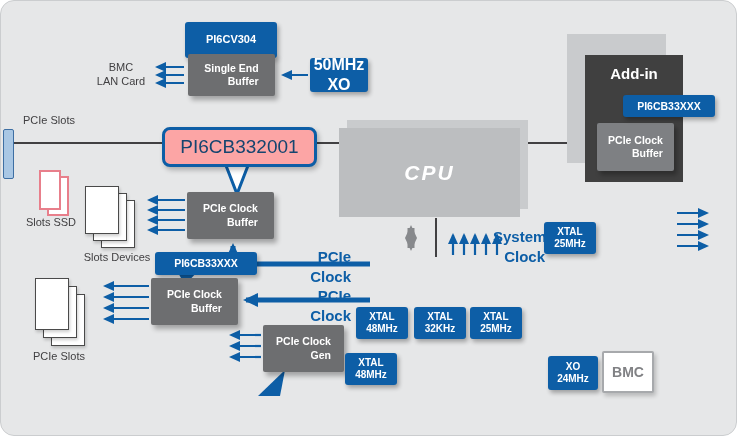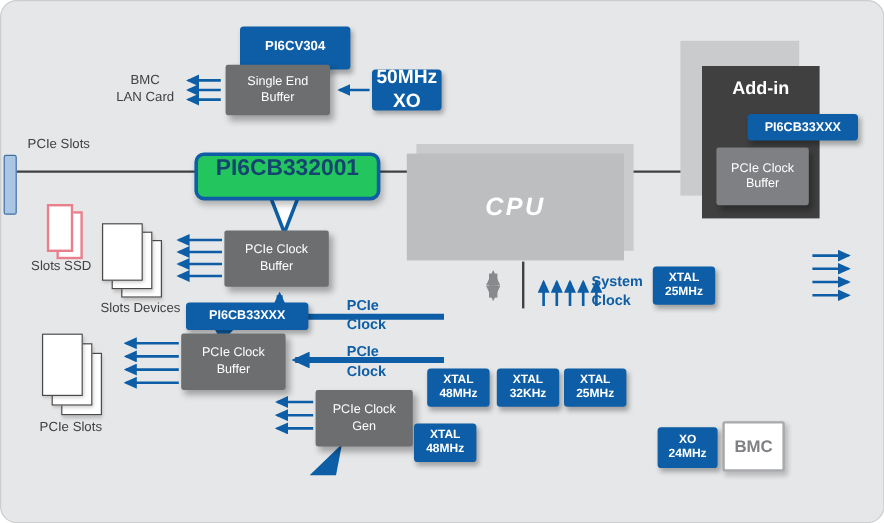--- a/index.html
+++ b/index.html
@@ -6,32 +6,32 @@
   html,body { background:#ffffff; font-family:"Liberation Sans", sans-serif; }
   .canvas { position:relative; width:737px; height:436px; background:#E6E7E8;
             border:1px solid #CBCDCF; border-radius:14px; overflow:hidden; }
   .abs { position:absolute; }
   svg.wires { position:absolute; left:0; top:0; width:737px; height:436px; }
   .ml { white-space:pre-line; }
 
   .blue-box { background:#0D5EA6; color:#fff; font-weight:bold; display:flex;
               align-items:center; justify-content:center; text-align:center;
               border-radius:3px; box-shadow:2px 3px 4px rgba(0,0,0,.30); line-height:1.22; }
-  .dark-box { background:#6D6E70; color:#fff; font-weight:normal; display:flex;
-              align-items:center; justify-content:center; text-align:center;
+  .dark-box { background:#6D6E70; color:#fff; font-weight:bold; display:flex;
+              align-items:center; justify-content:center; text-align:right;
               border-radius:2px; box-shadow:3px 4px 5px rgba(0,0,0,.30); line-height:1.25; }
   .gray-box { background:#BCBEC0; color:#fff; font-weight:bold; display:flex;
               align-items:center; justify-content:center; text-align:center; }
   .back-card { background:#C9CBCD; }
   .label { color:#414042; font-size:11px; text-align:center; line-height:1.3; }
-  .blue-label { color:#0D5EA6; font-size:12px; font-weight:bold; text-align:left; line-height:1.3; }
+  .blue-label { color:#0D5EA6; font-size:15px; font-weight:bold; text-align:right; line-height:1.3; }
   .white-card { background:#fff; border:1.5px solid #4A4A4A; box-shadow:1px 2px 3px rgba(0,0,0,.2); }
   .pink-card { background:#fff; border:2px solid #E87F8B; }
-  .callout { background:#22c55e; border:3px solid #0D5EA6; border-radius:8px; color:#15456F;
-             font-weight:bold; display:flex; justify-content:center;
+  .callout { background:#fca5a5; border:3px solid #0D5EA6; border-radius:8px; color:#15456F;
+             font-weight:normal; display:flex; align-items:center; justify-content:center;
              box-shadow:2px 3px 5px rgba(0,0,0,.25); }
   .bmc-card { background:#fff; border:2px solid #A7A9AC; color:#808184; font-weight:bold;
               display:flex; align-items:center; justify-content:center; border-radius:2px;
               box-shadow:2px 3px 4px rgba(0,0,0,.2); }
   .slotbar { background:#A9C7E4; border:1px solid #3E6FA3; border-radius:2px; }
 </style>
 </head>
 <body>
 
 <div class="canvas">
@@ -132,21 +132,21 @@
   <div class="abs back-card" style="left:566px; top:33px; width:99px; height:129px;"></div>
   <div class="abs" style="left:584px; top:54px; width:98px; height:127px; background:#404040; text-align:center;">
     <div class="ml" style="color:#fff; font-weight:bold; font-size:15px; padding-top:10px;">Add-in</div>
   </div>
   <div class="abs dark-box ml" style="left:596px; top:122px; width:77px; height:48px; font-size:10.5px; background:#7E8083;">PCIe Clock
 Buffer</div>
   <div class="abs blue-box" style="left:622px; top:94px; width:92px; height:22px; font-size:10.5px;">
     <span>PI6CB33XXX</span>
   </div>
 
-  <div class="abs blue-box" style="left:199px; top:21px; width:92px; height:36px; font-size:11px;">
+  <div class="abs blue-box" style="left:184px; top:21px; width:92px; height:36px; font-size:11px;">
     <span>PI6CV304</span>
   </div>
   <div class="abs dark-box ml" style="left:187px; top:53px; width:87px; height:42px; font-size:10.5px;">Single End
 Buffer</div>
   <div class="abs blue-box ml" style="left:309px; top:57px; width:58px; height:34px; font-size:16px;">50MHz
 XO</div>
   <div class="abs label ml" style="left:92px; top:59px; width:56px;">BMC
 LAN Card</div>
 
   <div class="abs label" style="left:22px; top:112px; width:72px; text-align:left;">PCIe Slots</div>

